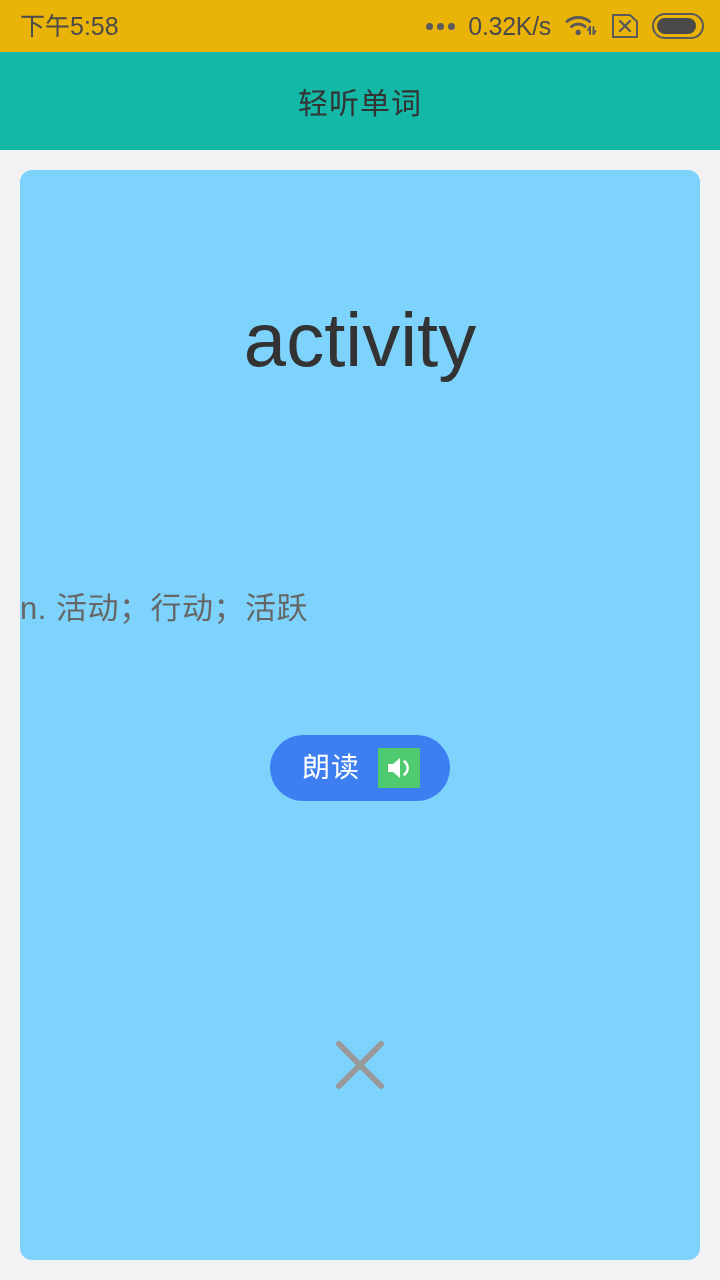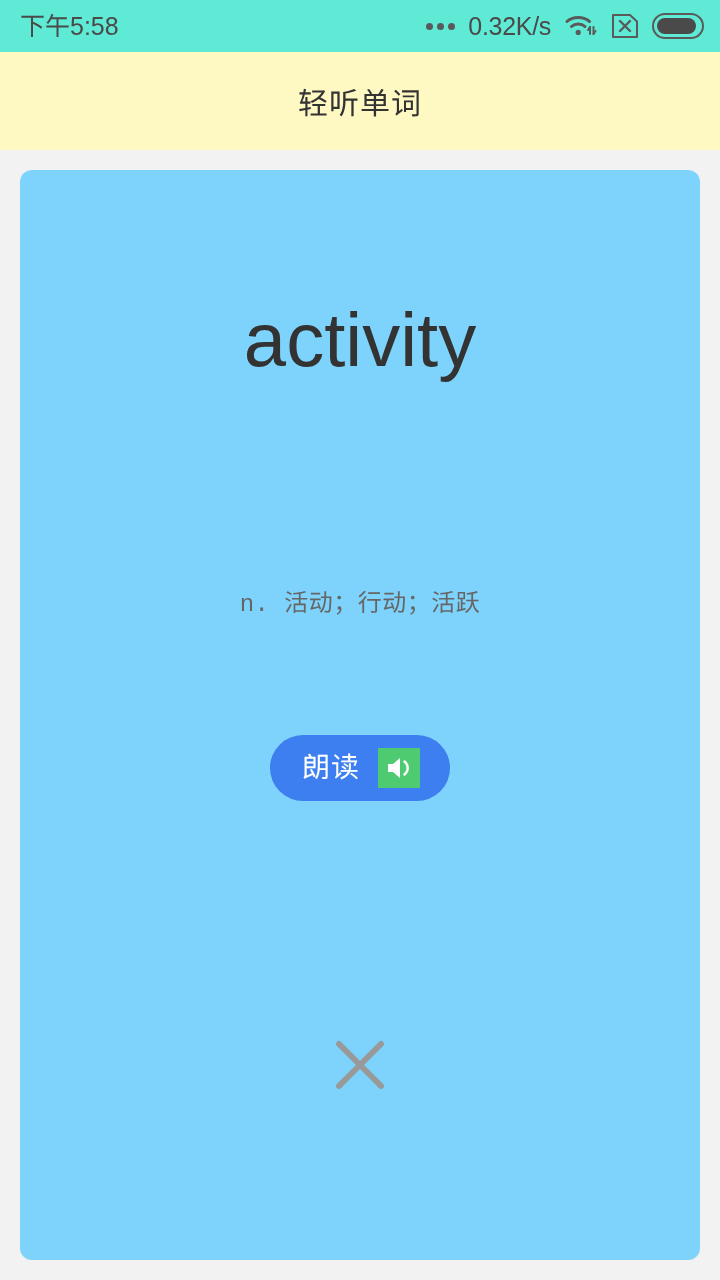--- a/index.html
+++ b/index.html
@@ -17,21 +17,21 @@
 
   
   .status-bar {
     height: 52px;
     width: 100%;
     box-sizing: border-box;
     display: flex;
     align-items: center;
     justify-content: space-between;
     padding: 0 16px 0 20px;
-    background: #5eead4;
+    background: #eab308;
   }
   .status-time {
     font-size: 25px;
     color: #4a4a4a;
     letter-spacing: 0px;
     line-height: 1;
   }
   .status-right {
     display: flex;
     align-items: center;
@@ -53,21 +53,21 @@
     font-size: 25px;
     color: #4a4a4a;
     line-height: 1;
     letter-spacing: -0.3px;
   }
   .status-right svg { display: block; }
 
   
   .app-header {
     height: 98px;
-    background: #fef9c3;
+    background: #14b8a6;
     display: flex;
     align-items: center;
     justify-content: center;
     box-sizing: border-box;
   }
   .app-title {
     font-size: 30px;
     color: #333333;
     letter-spacing: 1px;
   }
@@ -113,26 +113,24 @@
     text-align: center;
     font-size: 30px;
     color: #666666;
     line-height: 1;
   }
   .definition-text {
     position: absolute;
     top: 423px;
     left: 0;
     right: 0;
-    text-align: center;
-    font-size: 24px;
+    font-size: 31px;
     color: #666666;
     line-height: 1;
     letter-spacing: 0.5px;
-    font-family: Liberation Mono, monospace;
   }
 
   
   .speak-row {
     position: absolute;
     top: 565px;
     left: 0;
     right: 0;
     display: flex;
     justify-content: center;

